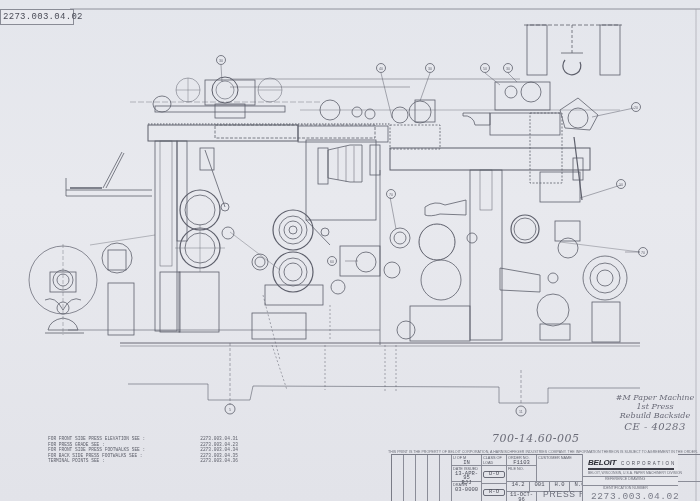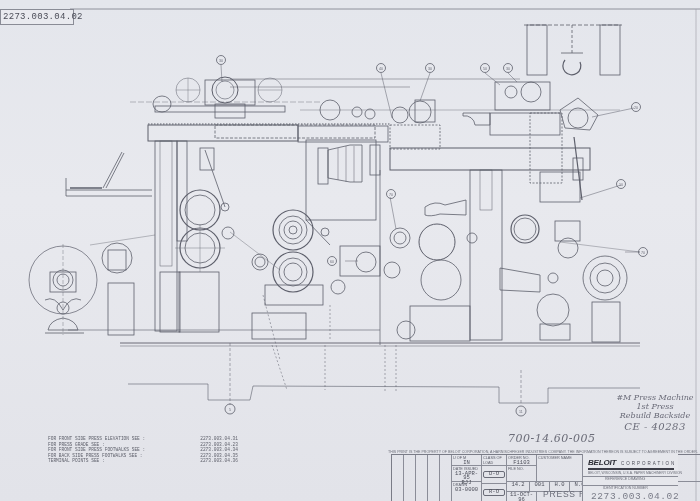--- a/index.html
+++ b/index.html
@@ -18,21 +18,21 @@
     font-family:"Liberation Mono", monospace; font-size:9px; color:#4b4d58;
     line-height:14px; padding-left:2px; letter-spacing:0.3px;
   }
   svg.main { position:absolute; left:0; top:0; }
   .ref-notes {
     position:absolute; left:48px; top:436px; width:190px;
     font-family:"Liberation Mono", monospace; font-size:4.5px; color:#5d5f6a; line-height:5.6px;
   }
   .ref-notes .row { display:flex; justify-content:space-between; white-space:nowrap; }
   .hand-top {
-    position:absolute; left:508px; top:432px; font-family:"DejaVu Serif", serif;
+    position:absolute; left:492px; top:432px; font-family:"DejaVu Serif", serif;
     font-style:italic; font-size:11px; color:#6b6c78; letter-spacing:0.5px;
   }
   .hand-note {
     position:absolute; left:612px; top:393px; width:86px; font-family:"DejaVu Serif", serif;
     font-style:italic; font-size:8px; color:#6a6b78; line-height:9px; text-align:center;
   }
   .hand-note .ce { font-size:10px; margin-top:2px; letter-spacing:0.5px; }
   .property-line {
     position:absolute; left:388px; top:450px; width:312px; font-size:3.6px; color:#6e707a;
     white-space:nowrap; overflow:hidden;
@@ -322,21 +322,21 @@
         <span>2273.003.04.35</span>
       </div>
     <div class="row">
         <span>TERMINAL POINTS SEE :</span>
         <span>2273.003.04.36</span>
       </div>
   </div>
 
   <div class="hand-top">700-14.60-005</div>
   <div class="hand-note">
-    <div>#M Press Machine</div>
+    <div>#M Paper Machine</div>
     <div>1st Press</div>
     <div>Rebuild Backside</div>
     <div class="ce">CE - 40283</div>
   </div>
 
   <div class="property-line">THIS PRINT IS THE PROPERTY OF BELOIT CORPORATION, A HARNISCHFEGER INDUSTRIES COMPANY. THE INFORMATION THEREON IS SUBJECT TO AGREEMENT IN THE ORDER.</div>
 
   <div class="title-block">
 
     <div class="tb-cell" style="left:0;top:0;width:12px;height:47px;"></div>

